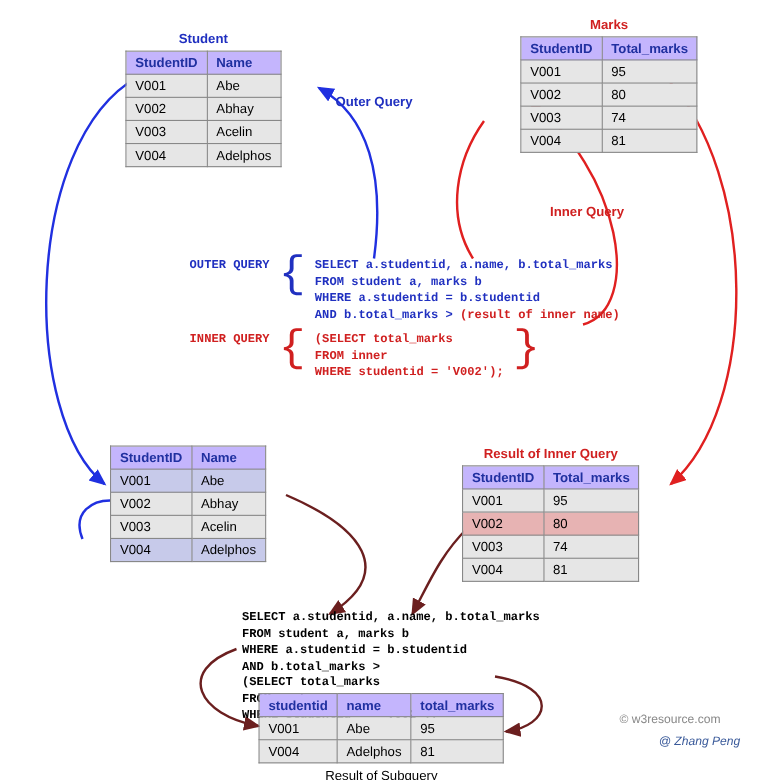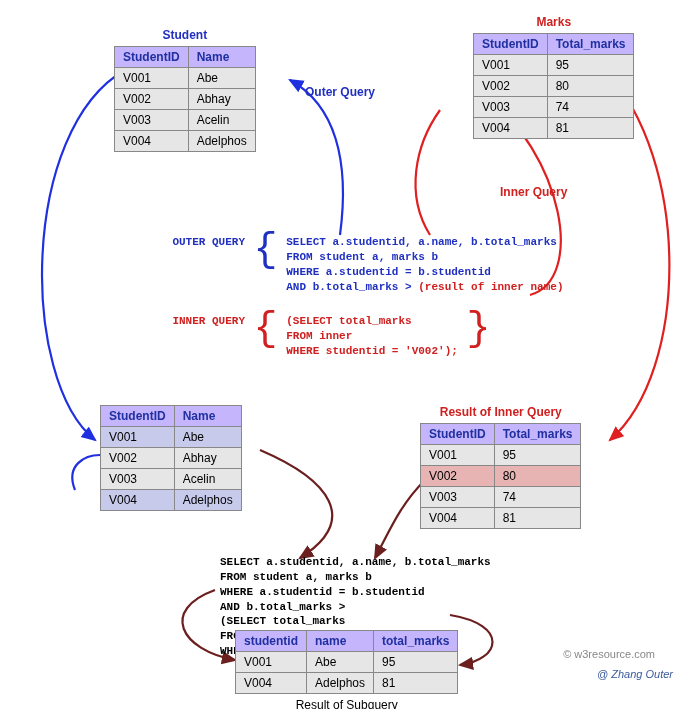--- a/index.html
+++ b/index.html
@@ -167,21 +167,21 @@
     <div>
       <span class="q-label-outer">OUTER QUERY</span>
       <span class="brace brace-blue">{</span>
       <span class="col-query q-text-outer">
         <span>SELECT a.studentid, a.name, b.total_marks</span><br>
         <span>FROM student a, marks b</span><br>
         <span>WHERE a.studentid = b.studentid</span><br>
         <span>AND b.total_marks &gt; </span><span class="result-ref">(result of inner name)</span>
       </span>
     </div>
-    <div style="margin-top:20px;">
+    <div style="margin-top:8px;">
       <span class="q-label-inner">INNER QUERY</span>
       <span class="brace brace-red">{</span>
       <span class="col-query q-text-inner">
         <span>(SELECT total_marks</span><br>
         <span>FROM inner</span><br>
         <span>WHERE studentid =  'V002');</span>
       </span>
       <span class="brace brace-red">}</span>
     </div>
   </div>
@@ -268,15 +268,15 @@
             <td>V004</td>
             <td>Adelphos</td>
             <td class="num">81</td>
           </tr>
     </tbody>
       </table>
     <div class="title-black">Result of Subquery</div>
   </div>
 
   <div id="cred1" class="cred">© w3resource.com</div>
-  <div id="cred2" class="cred">@ Zhang Outer</div>
+  <div id="cred2" class="cred">@ Zhang Peng</div>
 
 </div>
 
 </body></html>

